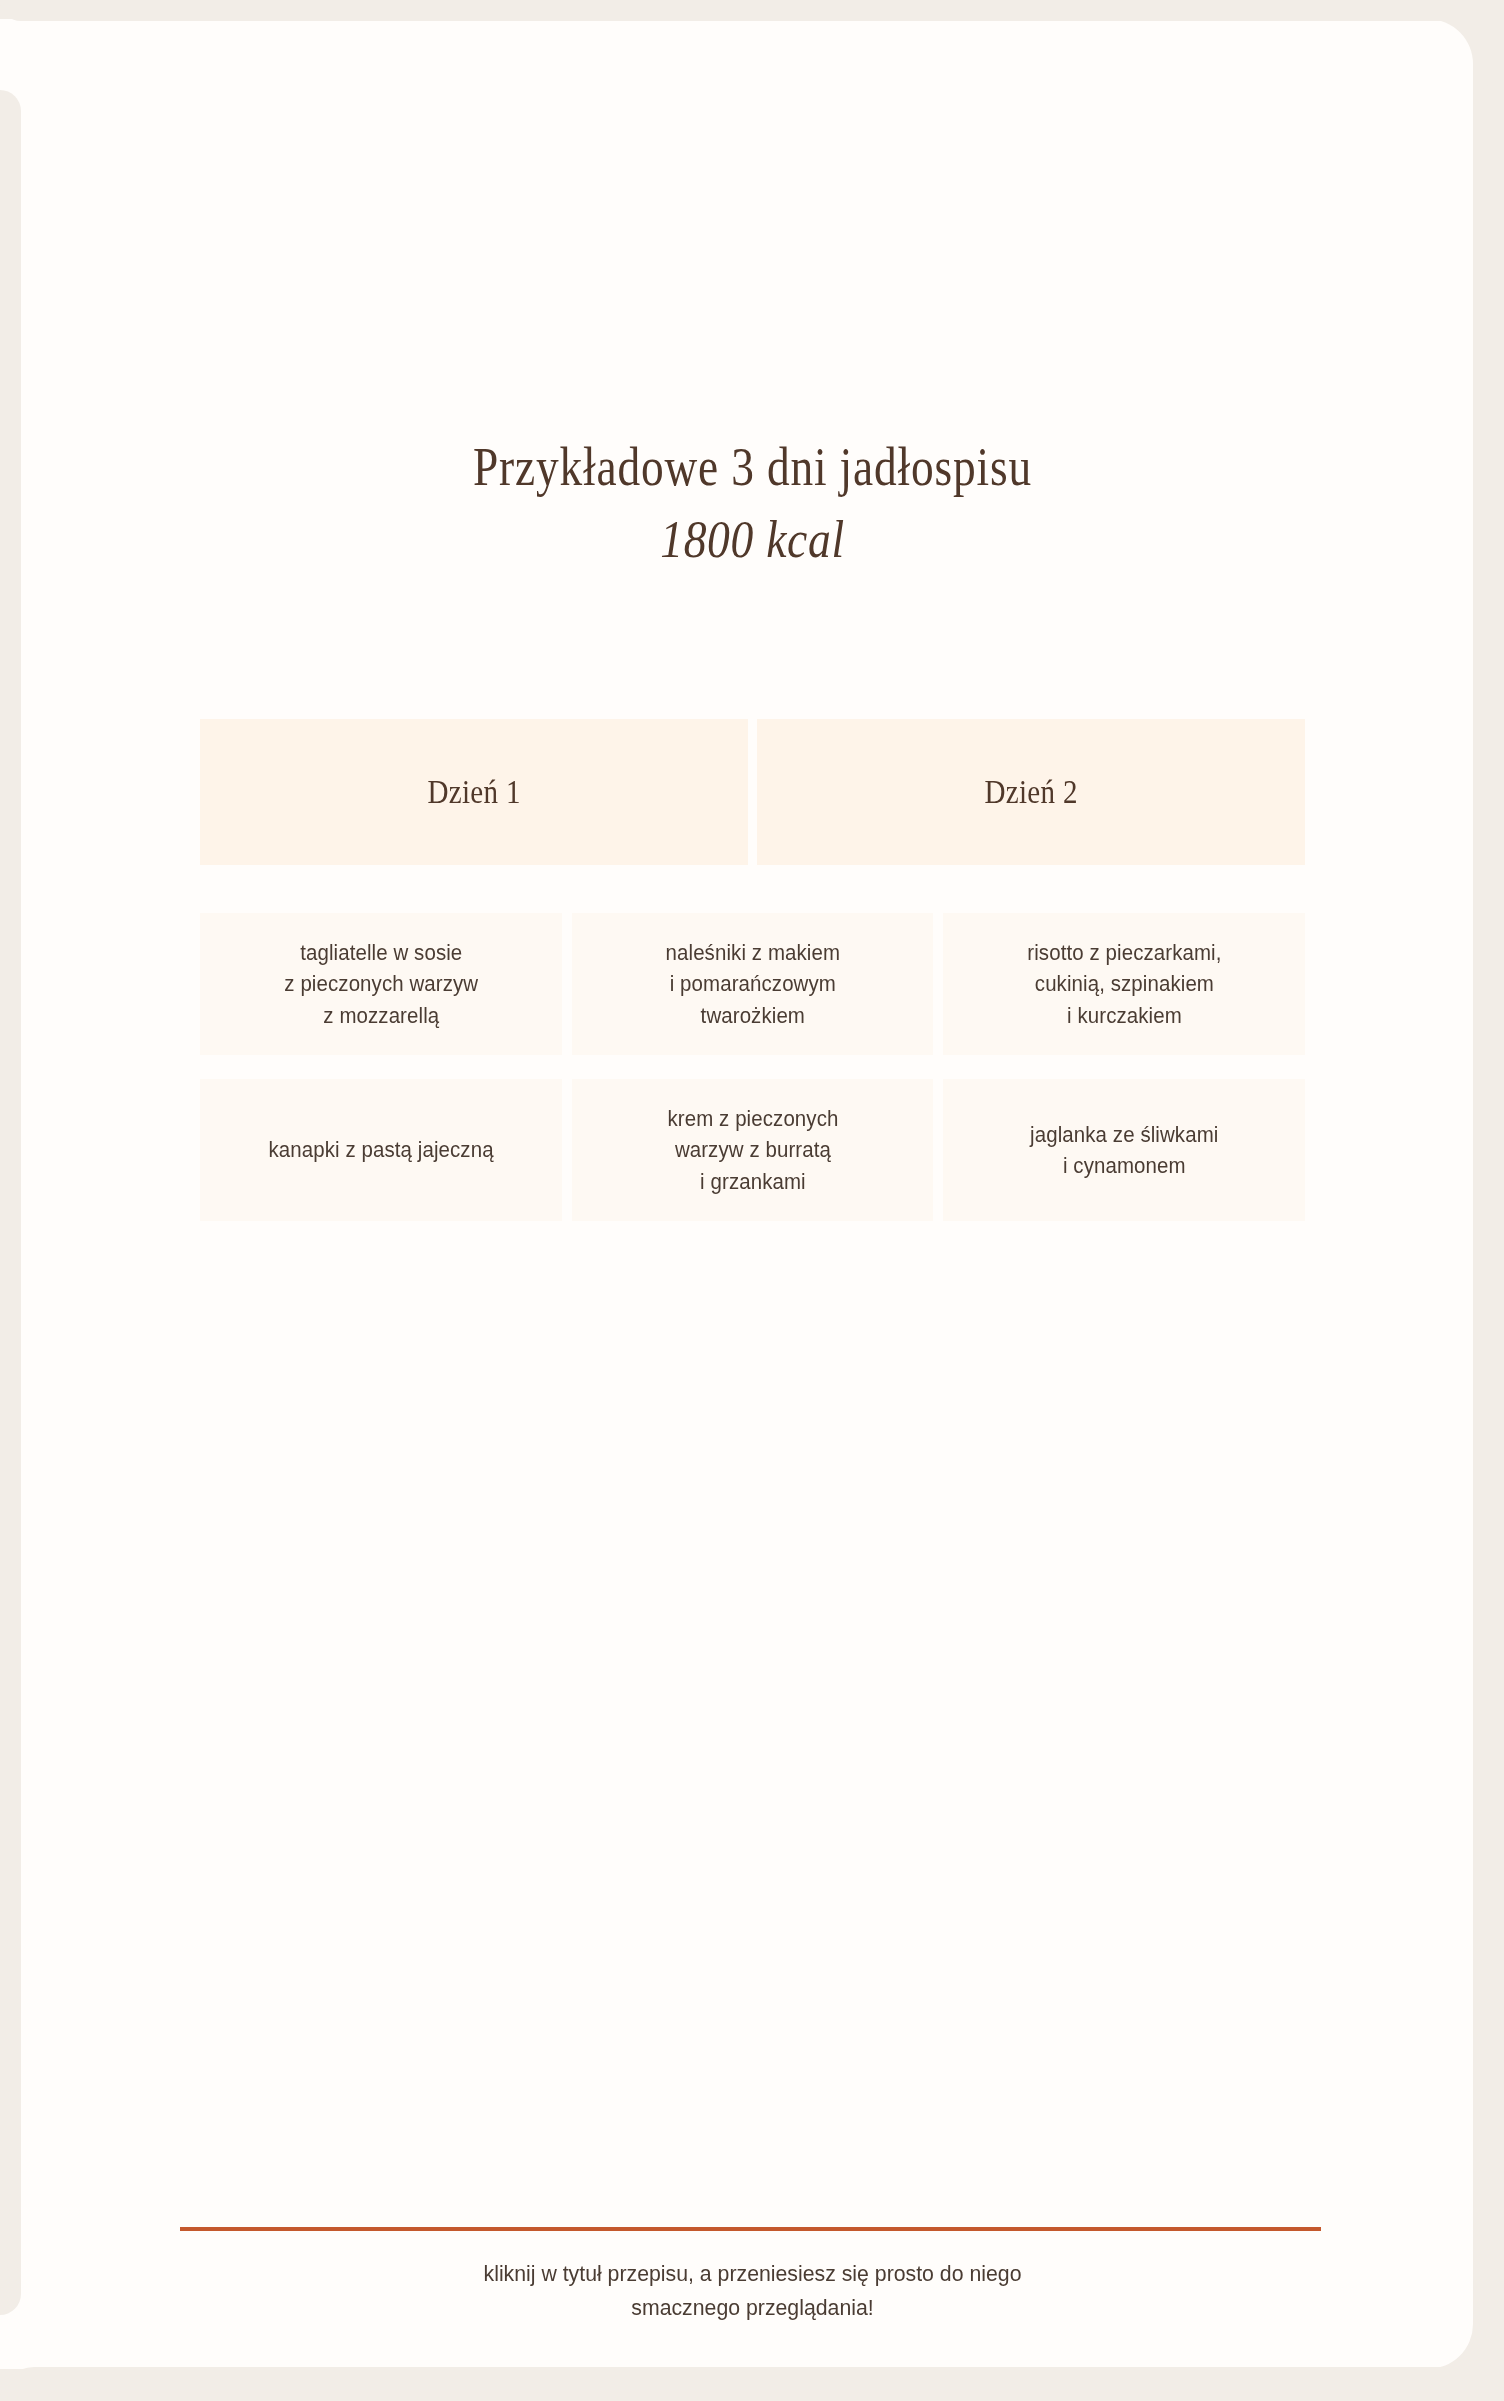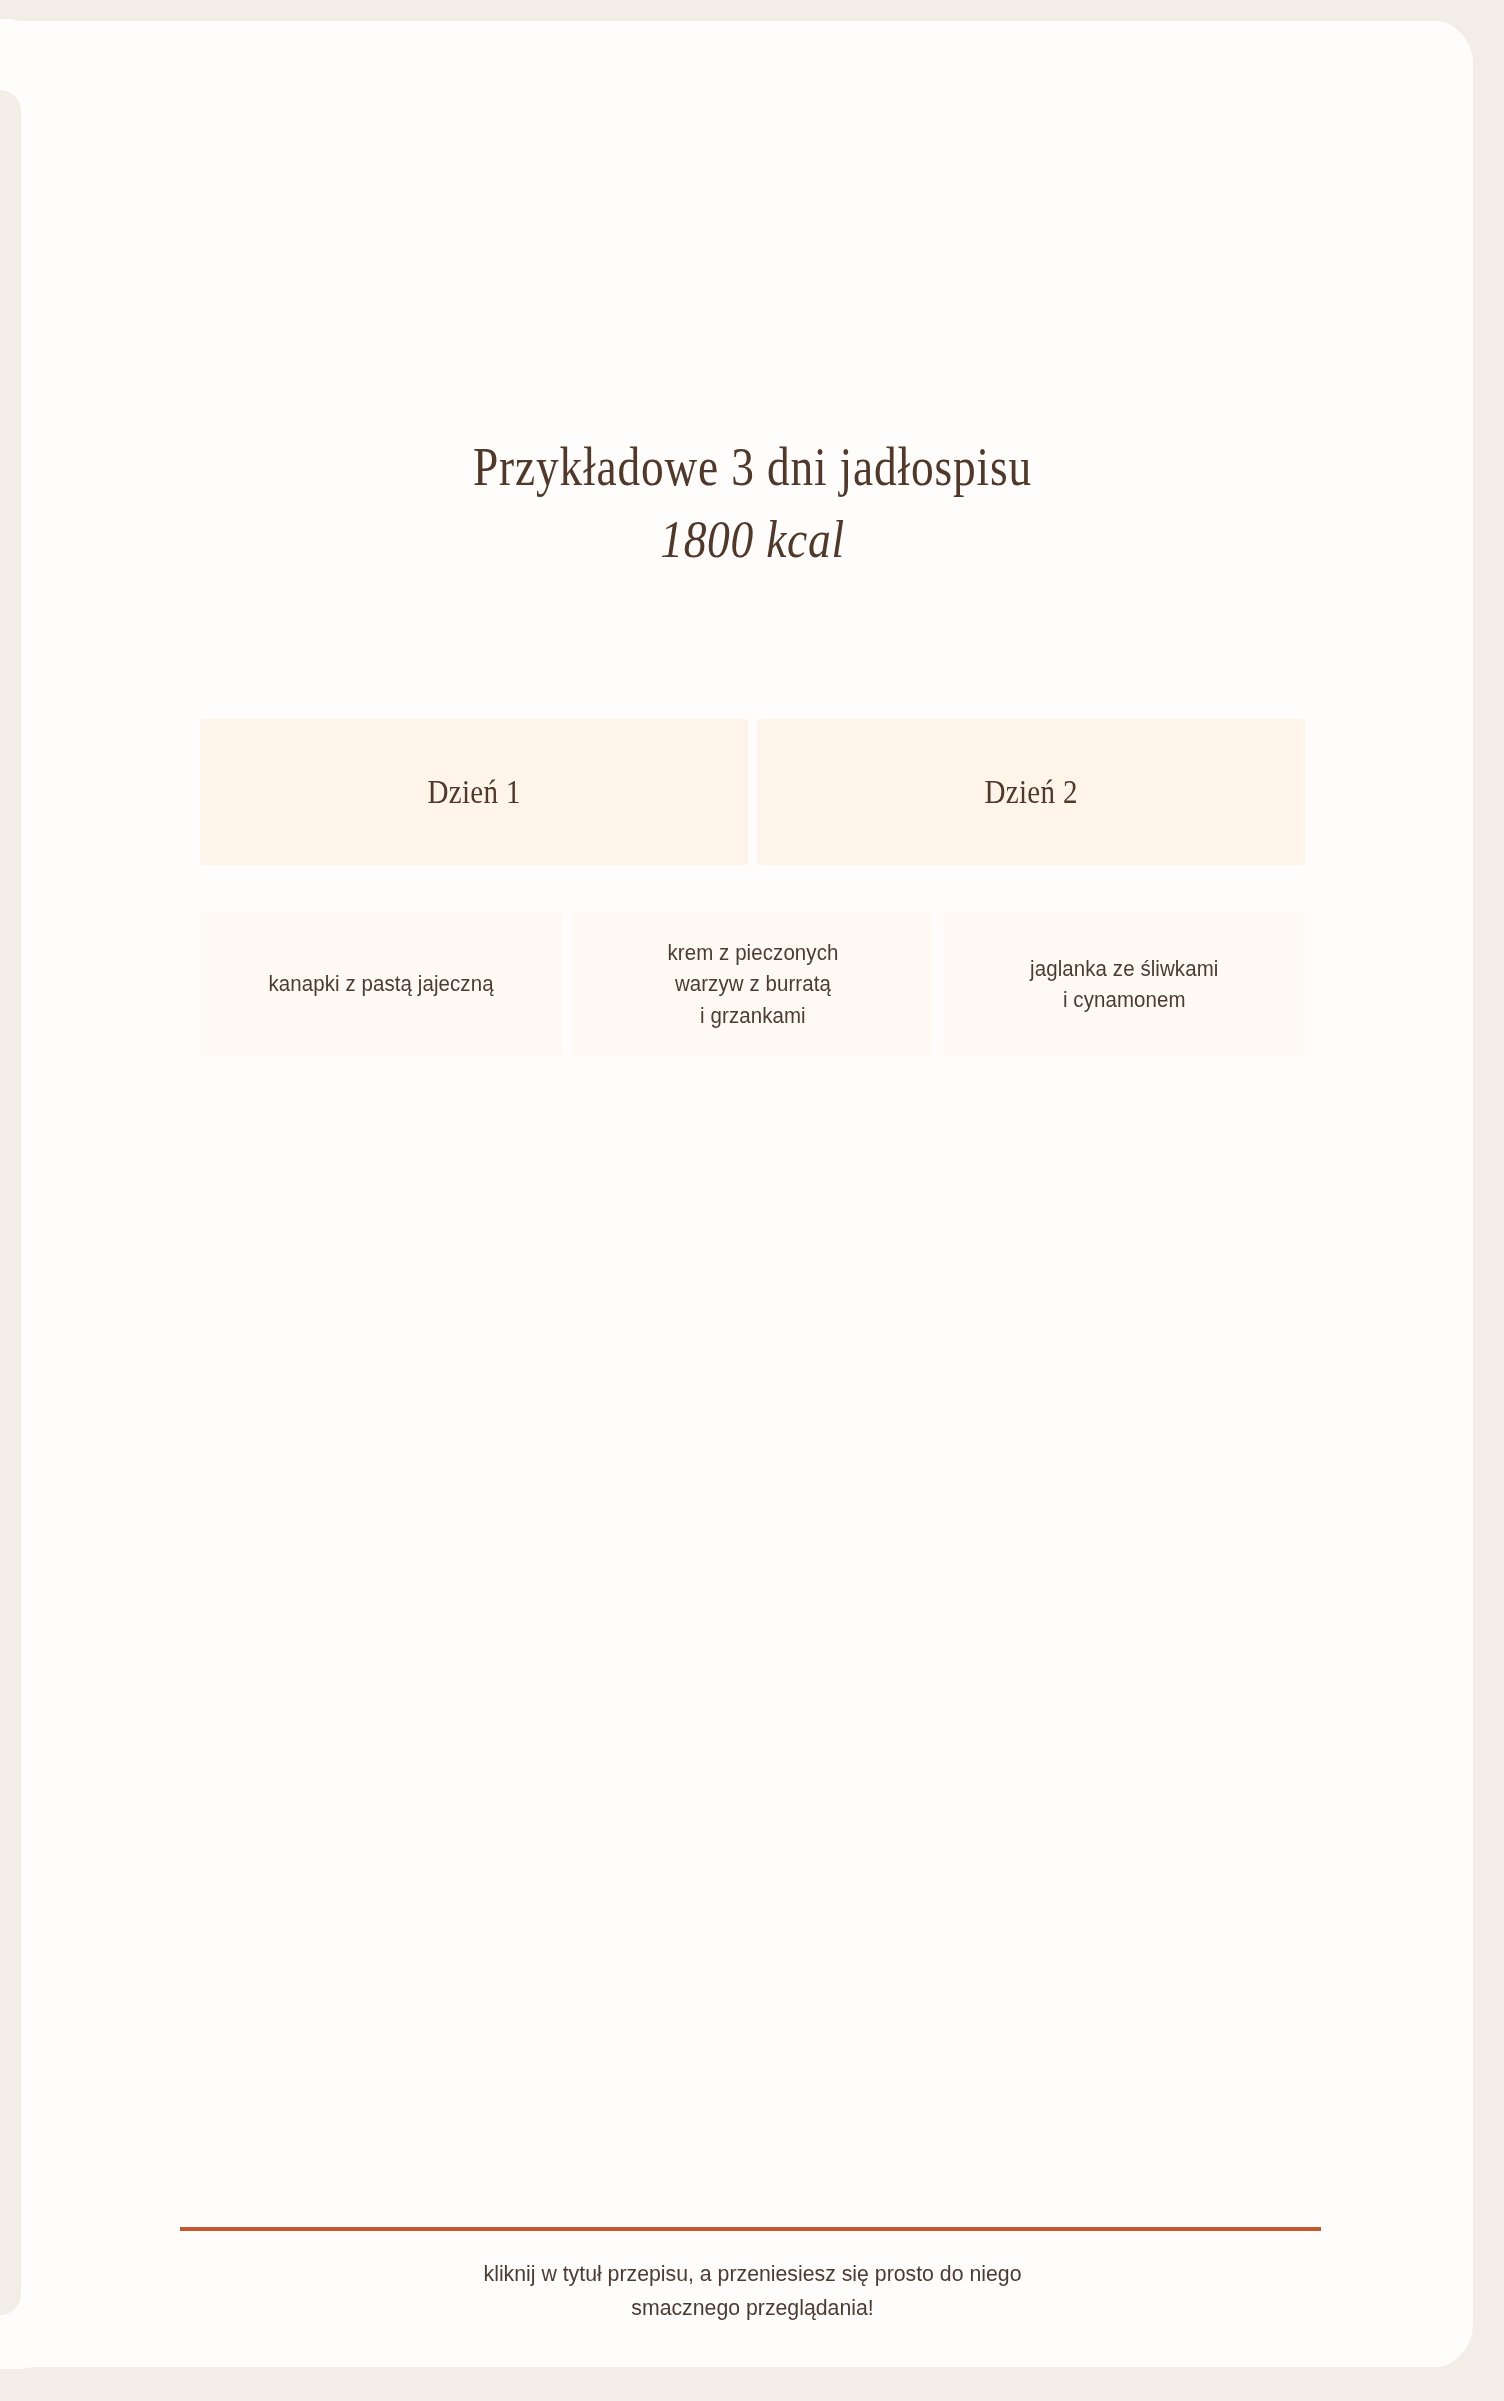--- a/index.html
+++ b/index.html
@@ -179,20 +179,37 @@
       </div>
       <div class="cell">
         <span class="header-label">Dzień 2</span>
       </div>
     </div>
 
 
     <div class="table-row body-row">
     </div>
 
+    <div class="table-row body-row">
+      <div class="cell">
+        <span class="meal-text">tagliatelle w sosie
+z pieczonych warzyw
+z mozzarellą</span>
+      </div>
+      <div class="cell">
+        <span class="meal-text">naleśniki z makiem
+i pomarańczowym
+twarożkiem</span>
+      </div>
+      <div class="cell">
+        <span class="meal-text">risotto z pieczarkami,
+cukinią, szpinakiem
+i kurczakiem</span>
+      </div>
+    </div>
 
     <div class="table-row body-row">
       <div class="cell">
         <span class="meal-text">kanapki z pastą jajeczną</span>
       </div>
       <div class="cell">
         <span class="meal-text">krem z pieczonych
 warzyw z burratą
 i grzankami</span>
       </div>

